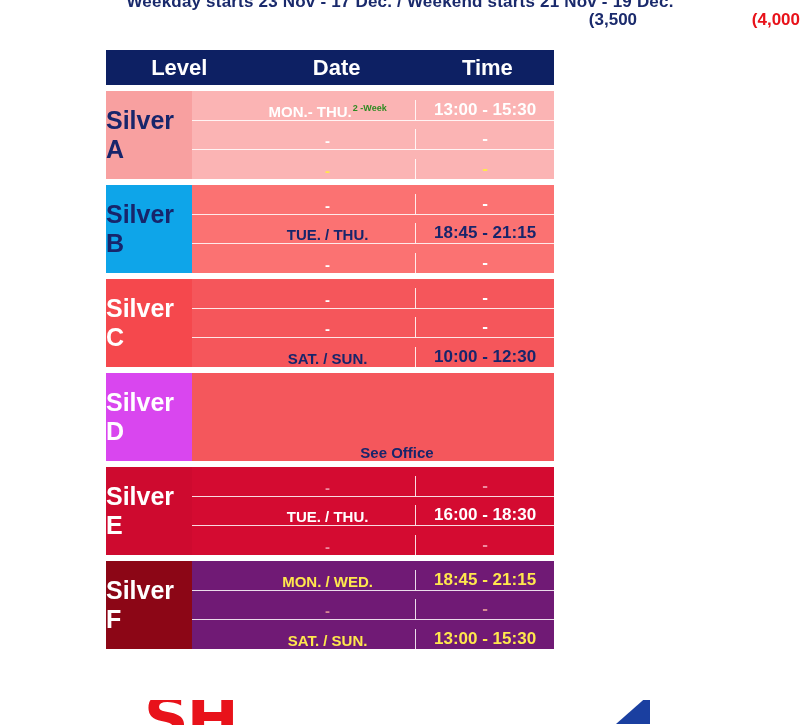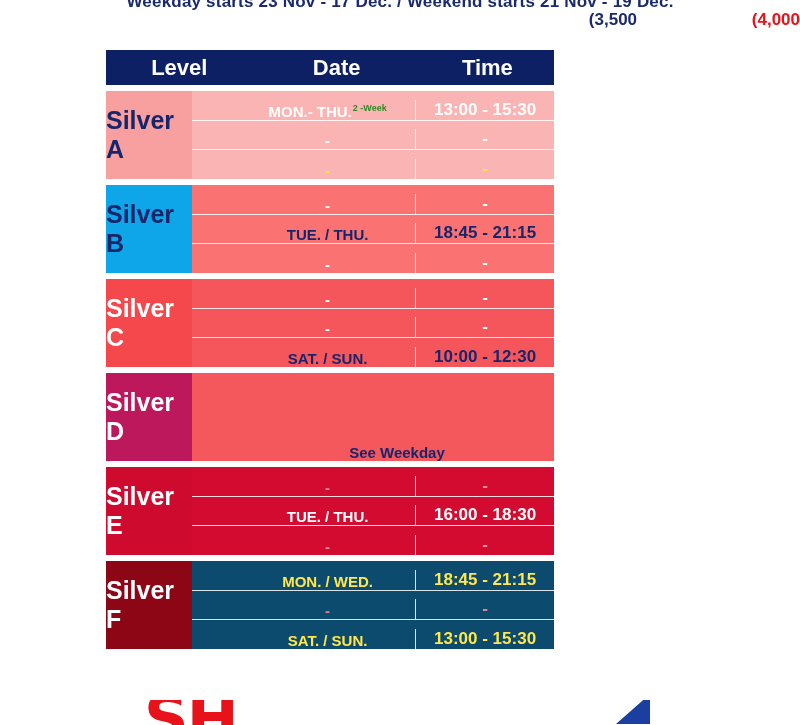--- a/index.html
+++ b/index.html
@@ -135,32 +135,32 @@
   .g-b .row  { color: #ffffff; }
   .g-b .row.main .cell-date,
   .g-b .row.main .cell-time { color: #17256b; }
 
   .g-c .lvl  { background: #f5484d; color: #ffffff; }
   .g-c .rows { background: #f5565b; }
   .g-c .row  { color: #ffffff; }
   .g-c .row.main .cell-date,
   .g-c .row.main .cell-time { color: #17256b; }
 
-  .g-d .lvl  { background: #be185d; color: #ffffff; }
+  .g-d .lvl  { background: #d946ef; color: #ffffff; }
   .g-d .rows { background: #f4575c; }
   .g-d .merged { color: #17256b; }
 
   .g-e .lvl  { background: #ce0a2f; color: #ffffff; }
   .g-e .rows { background: #d40b31; }
   .g-e .row  { color: #ef8ba0; }
   .g-e .row.main .cell-date,
   .g-e .row.main .cell-time { color: #ffffff; }
 
   .g-f .lvl  { background: #8c0616; color: #ffffff; }
-  .g-f .rows { background: #0c4a6e; }
+  .g-f .rows { background: #701a75; }
   .g-f .row  { color: #d68a92; }
   .g-f .row.main .cell-date,
   .g-f .row.main .cell-time { color: #ffe74d; }
 
   
   .bottom-logo {
     position: absolute;
     left: 16px;
     top: 700px;
     width: 800px;
@@ -258,21 +258,21 @@
         <div class="cell-date">SAT. / SUN.</div>
         <div class="cell-time">10:00 - 12:30</div>
       </div>
     </div>
   </div>
 
   <div class="group g-d">
     <div class="lvl">Silver D</div>
     <div class="rows">
       <div class="row">
-        <div class="merged">See Weekday</div>
+        <div class="merged">See Office</div>
       </div>
     </div>
   </div>
 
   <div class="group g-e">
     <div class="lvl">Silver E</div>
     <div class="rows">
       <div class="row dash">
         <div class="cell-date">-</div>
         <div class="cell-time">-</div>

